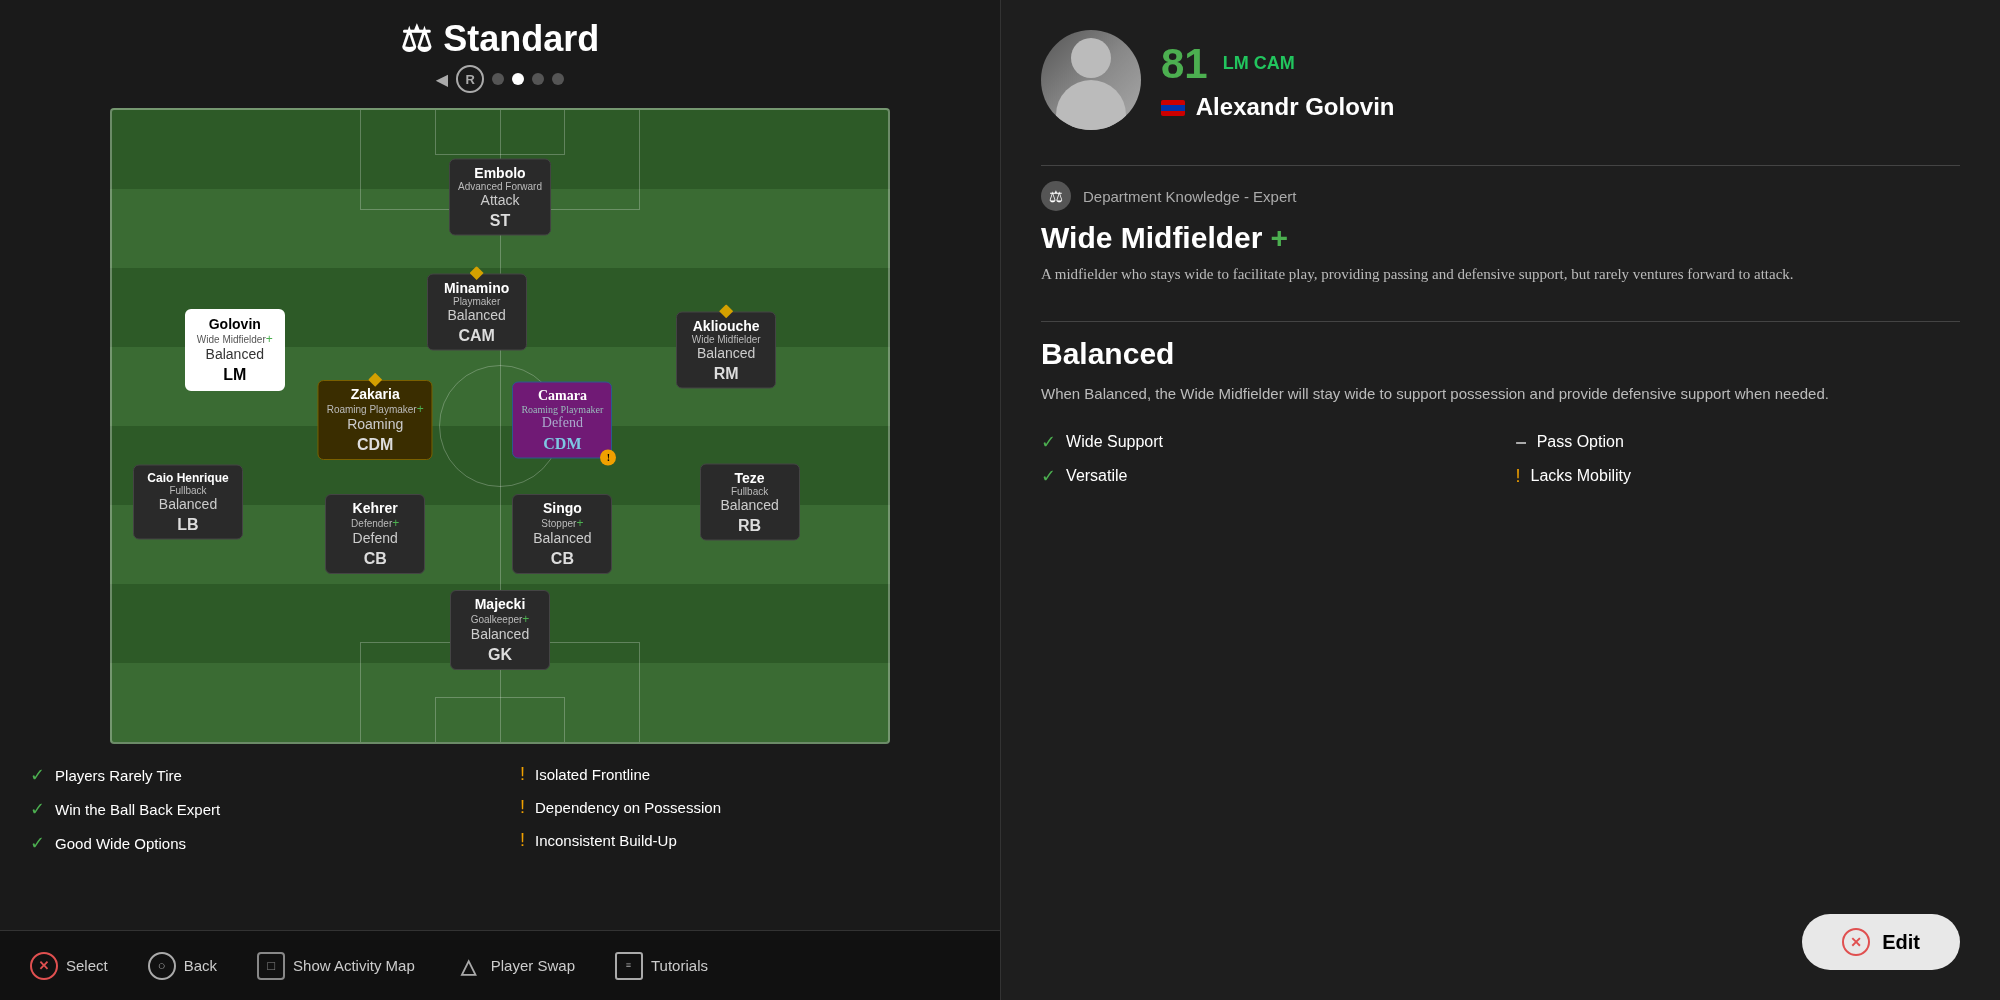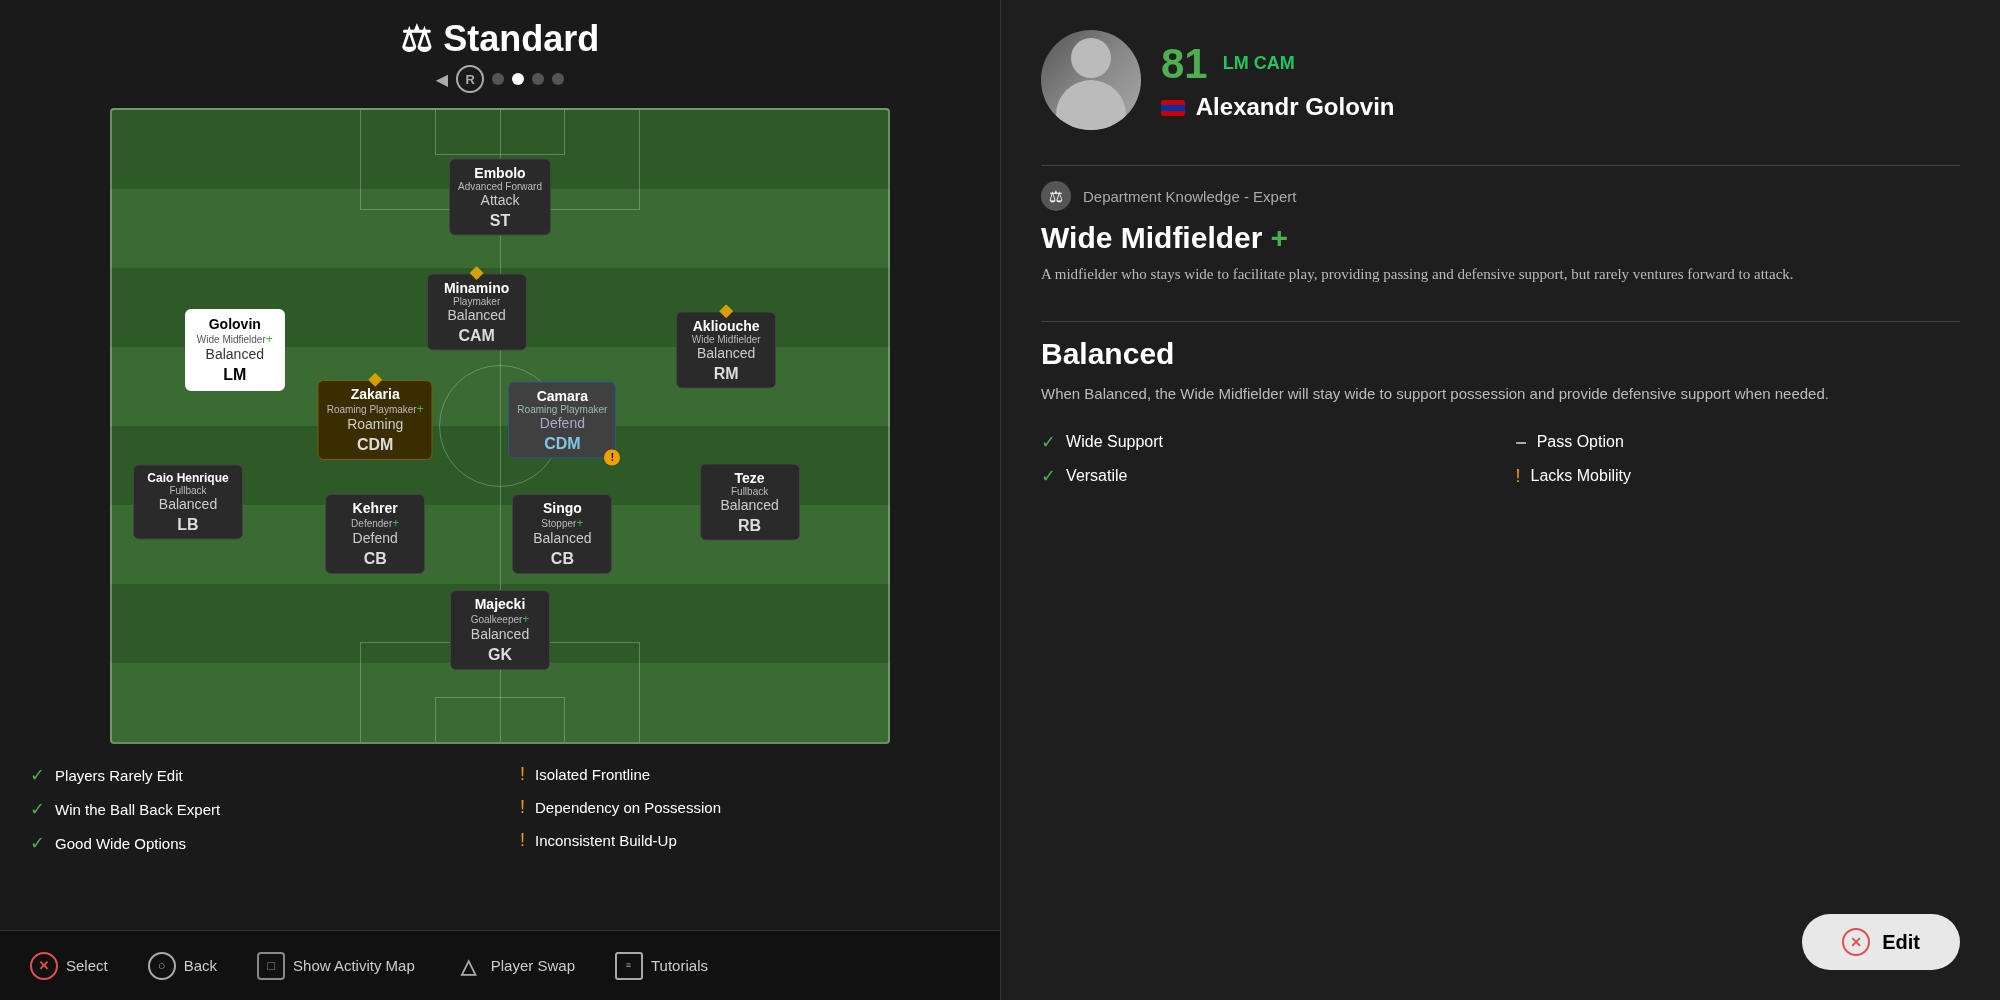--- a/index.html
+++ b/index.html
@@ -162,22 +162,23 @@
       min-width: 100px;
       transform: translate(-50%, -50%);
       border: 1px solid #444;
     }
     .player-card.selected {
       background: #fff;
       color: #000;
       border: 2px solid #fff;
     }
     .player-card.blue-tint {
-      background: #404040;
+      background: #701a75;
       border-color: #2a5a8f;
+      font-family: Liberation Serif, serif;
     }
     .player-card.dark-gold {
       background: #3a2d00;
       border-color: #7a6000;
     }
     .player-name {
       font-size: 14px;
       font-weight: bold;
     }
     .player-role {
@@ -629,21 +630,21 @@
       <div class="player-instruction">Balanced</div>
       <div class="player-pos">GK</div>
     </div>
   </div>
 
   <div class="stats-area">
     <div class="stats-row">
       <div class="stat-col">
         <div class="stat-item">
           <span class="stat-icon-green">✓</span>
-          <span>Players Rarely Edit</span>
+          <span>Players Rarely Tire</span>
         </div>
         <div class="stat-item">
           <span class="stat-icon-green">✓</span>
           <span>Win the Ball Back Expert</span>
         </div>
         <div class="stat-item">
           <span class="stat-icon-green">✓</span>
           <span>Good Wide Options</span>
         </div>
       </div>

